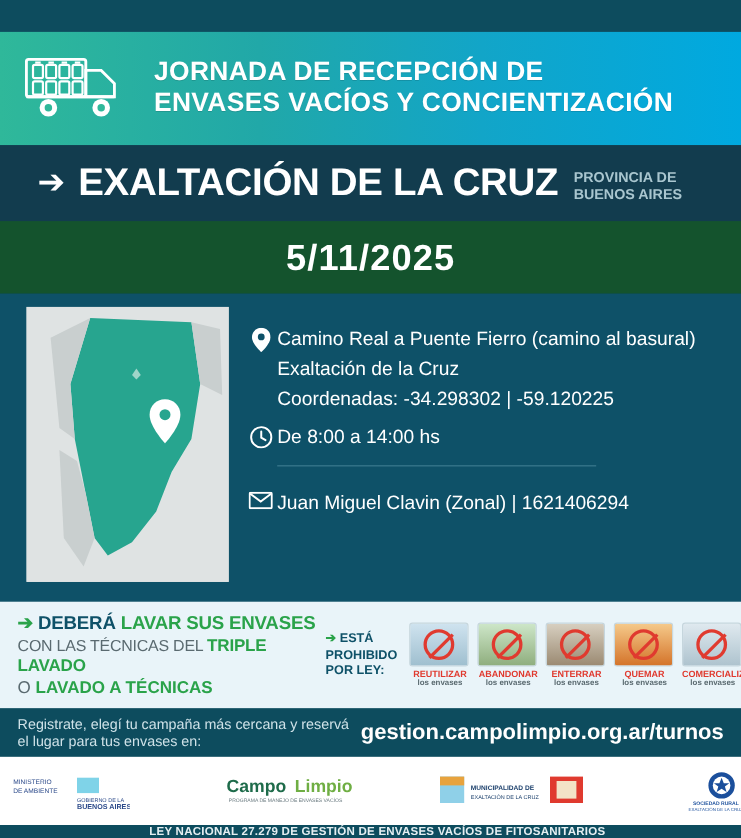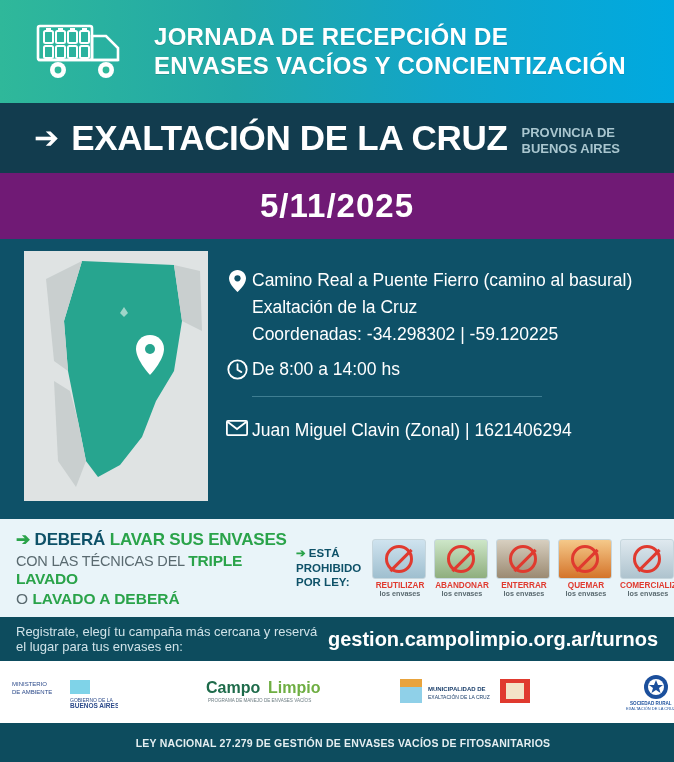--- a/index.html
+++ b/index.html
@@ -8,40 +8,40 @@
     font-family: "Liberation Sans", sans-serif;
     background: #0d4c5e;
     overflow: hidden;
   }
   .poster { width: 674px; height: 762px; position: relative; display: flex; flex-direction: column; }
 
   
   .header {
     height: 103px;
     background: linear-gradient(90deg, #2fb89a 0%, #21a8a8 35%, #12a5c8 65%, #00a9e0 100%);
-    display: flex; align-items: center; padding-left: 30px;
+    display: flex; align-items: center; padding-left: 16px; margin-top: 29px;
   }
   .truck { width: 110px; height: 72px; flex: none; }
   .header-titles { margin-left: 14px; }
   .header-titles div {
     color: #ffffff; font-weight: bold; font-size: 24px; letter-spacing: 0.3px;
     line-height: 1.18; text-shadow: 0 1px 0 rgba(0,0,0,0.12);
   }
 
   
   .loc-band {
     background: #123c4e; height: 70px; display: flex; align-items: center; padding-left: 34px;
   }
   .arrow-glyph { color:#ffffff; font-size: 30px; line-height: 1; margin-right: 12px; }
   .city { color:#ffffff; font-weight: bold; font-size: 35px; letter-spacing: -0.3px; }
   .province { color:#a9c6cf; font-size: 13px; font-weight: bold; line-height: 1.25; margin-left: 14px; margin-top: 6px; }
 
   
   .date-band {
-    background: #701a75; height: 66px; display: flex; align-items: center; justify-content: center;
+    background: #14532d; height: 66px; display: flex; align-items: center; justify-content: center;
   }
   .date-band .date { color:#ffffff; font-size: 33px; font-weight: bold; letter-spacing: 1px; }
 
   
   .info {
     background: #0e5168; flex: none; height: 280px; display: flex; padding: 12px 0 0 24px;
   }
   .map-box {
     width: 184px; height: 250px; background: #dfe3e3; position: relative; flex: none; overflow: hidden;
   }
@@ -223,21 +223,21 @@
         <span class="arrow">➔</span>
         <span>DEBERÁ</span>
         <span class="green">LAVAR SUS ENVASES</span>
       </div>
       <div class="wash-l2">
         <span>CON LAS TÉCNICAS DEL</span>
         <b>TRIPLE LAVADO</b>
       </div>
       <div class="wash-l3">
         <span>O</span>
-        <b>LAVADO A DEBERÁ</b>
+        <b>LAVADO A TÉCNICAS</b>
       </div>
     </div>
 
     <div class="prohibited-label">
       <span class="arrow">➔</span>
       <span>ESTÁ</span><br>
       <span>PROHIBIDO</span><br>
       <span>POR LEY:</span>
     </div>
 

